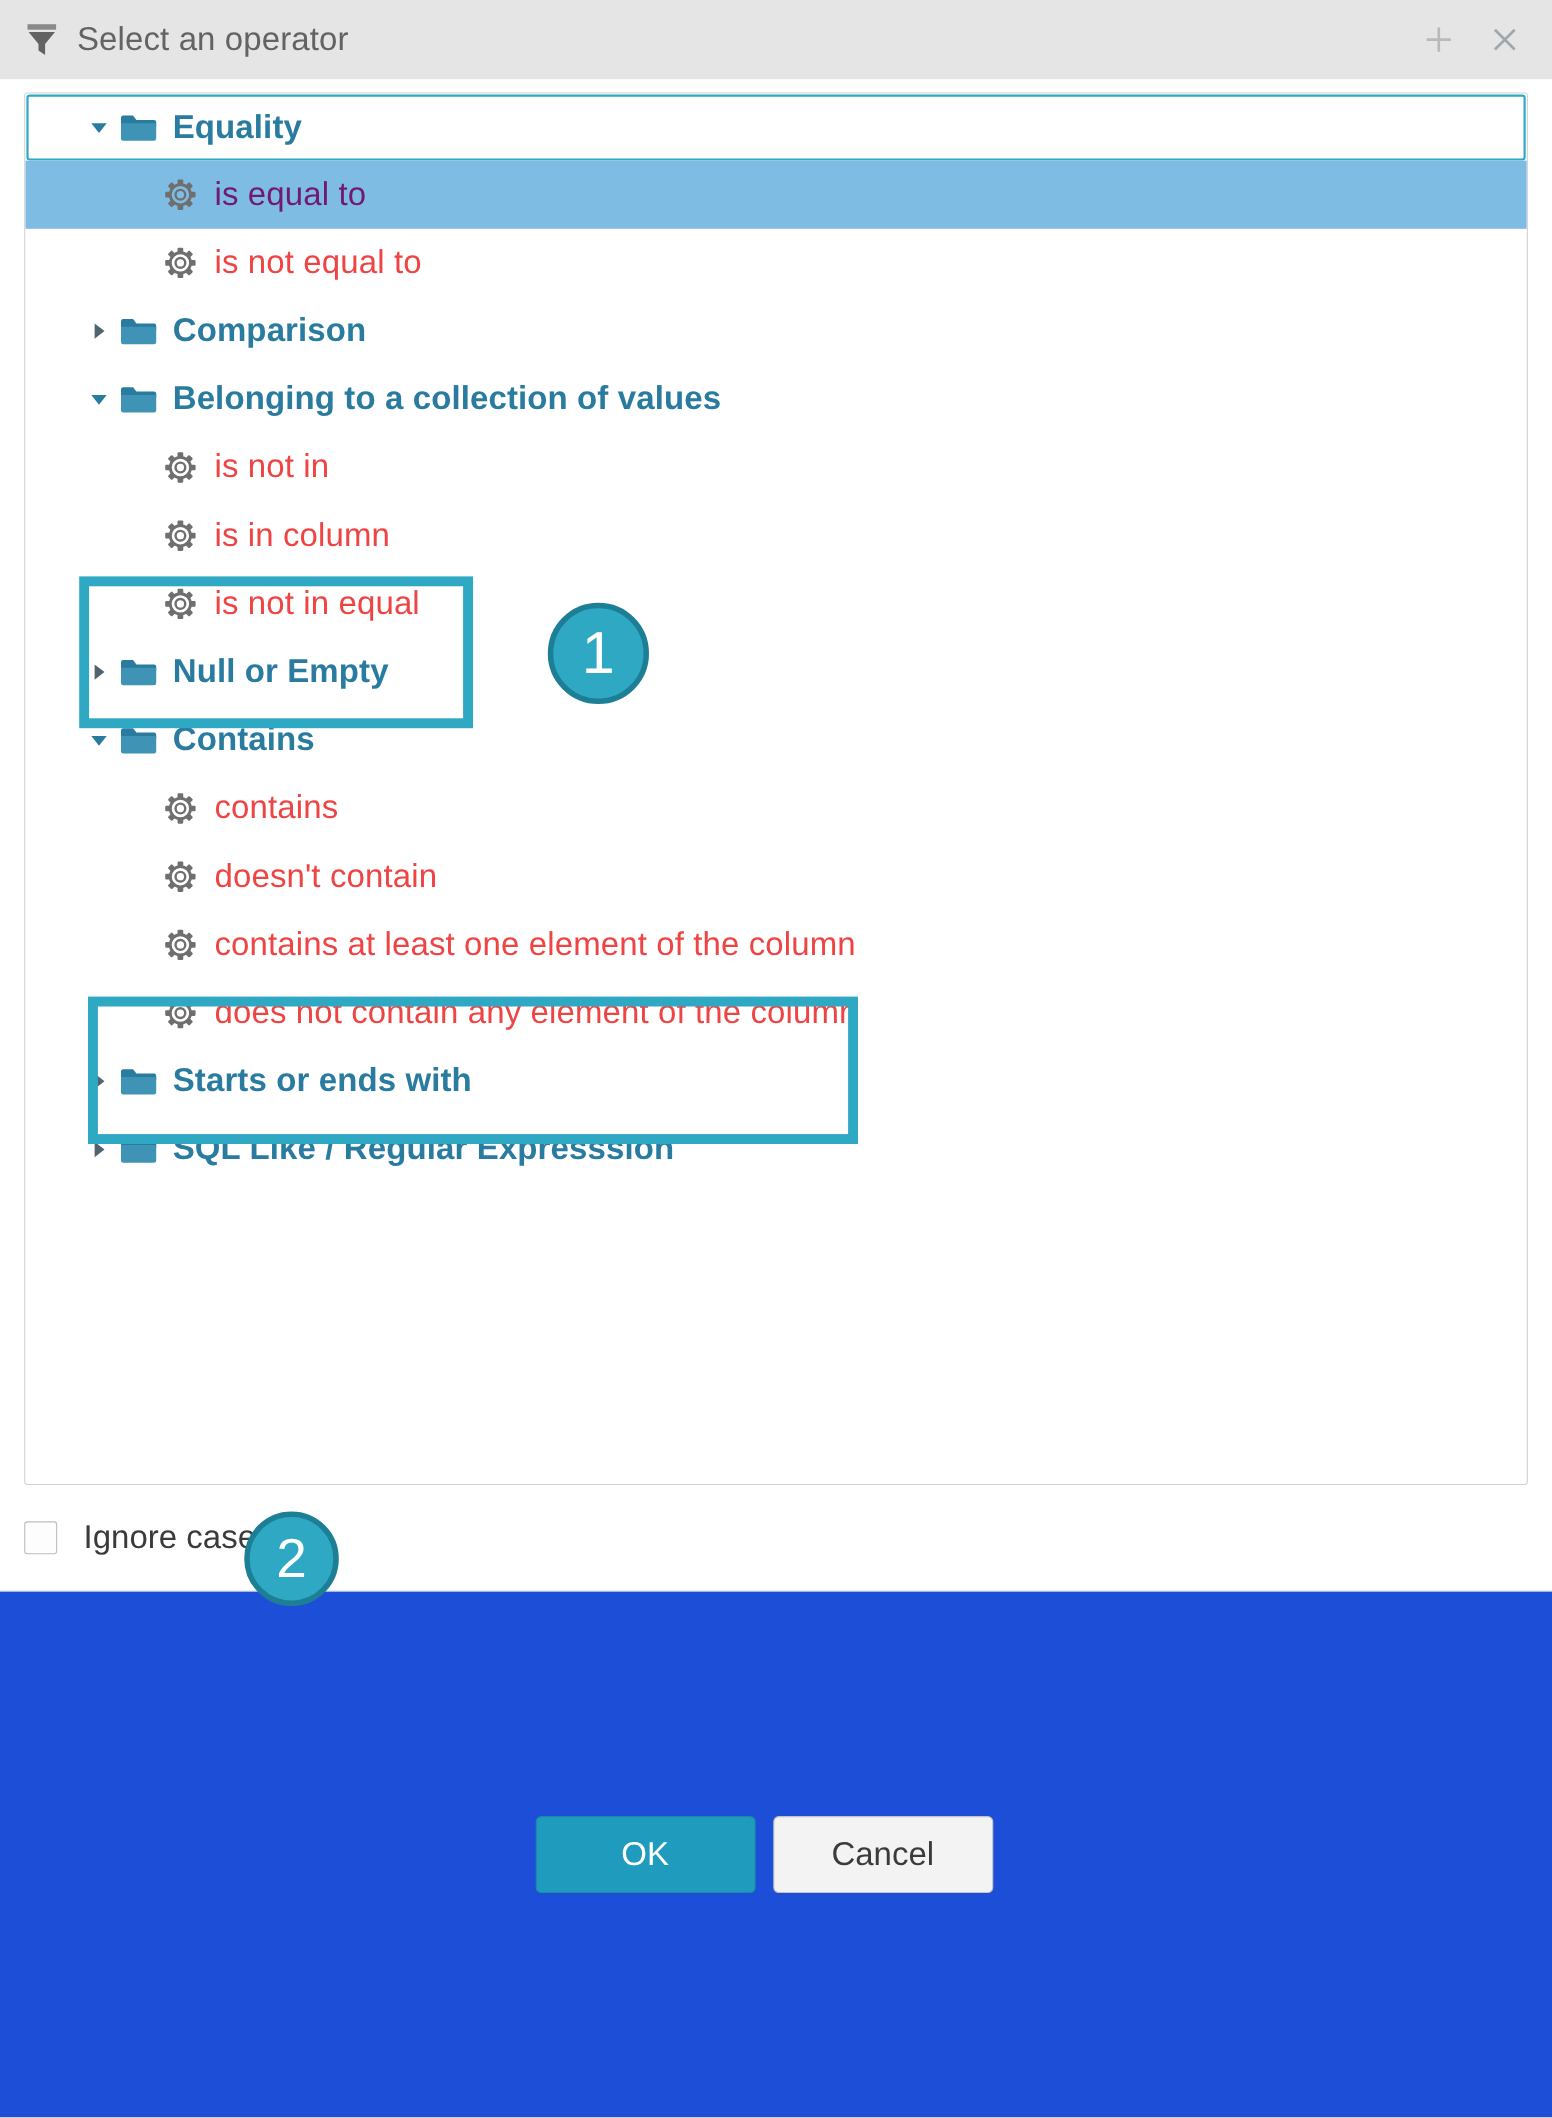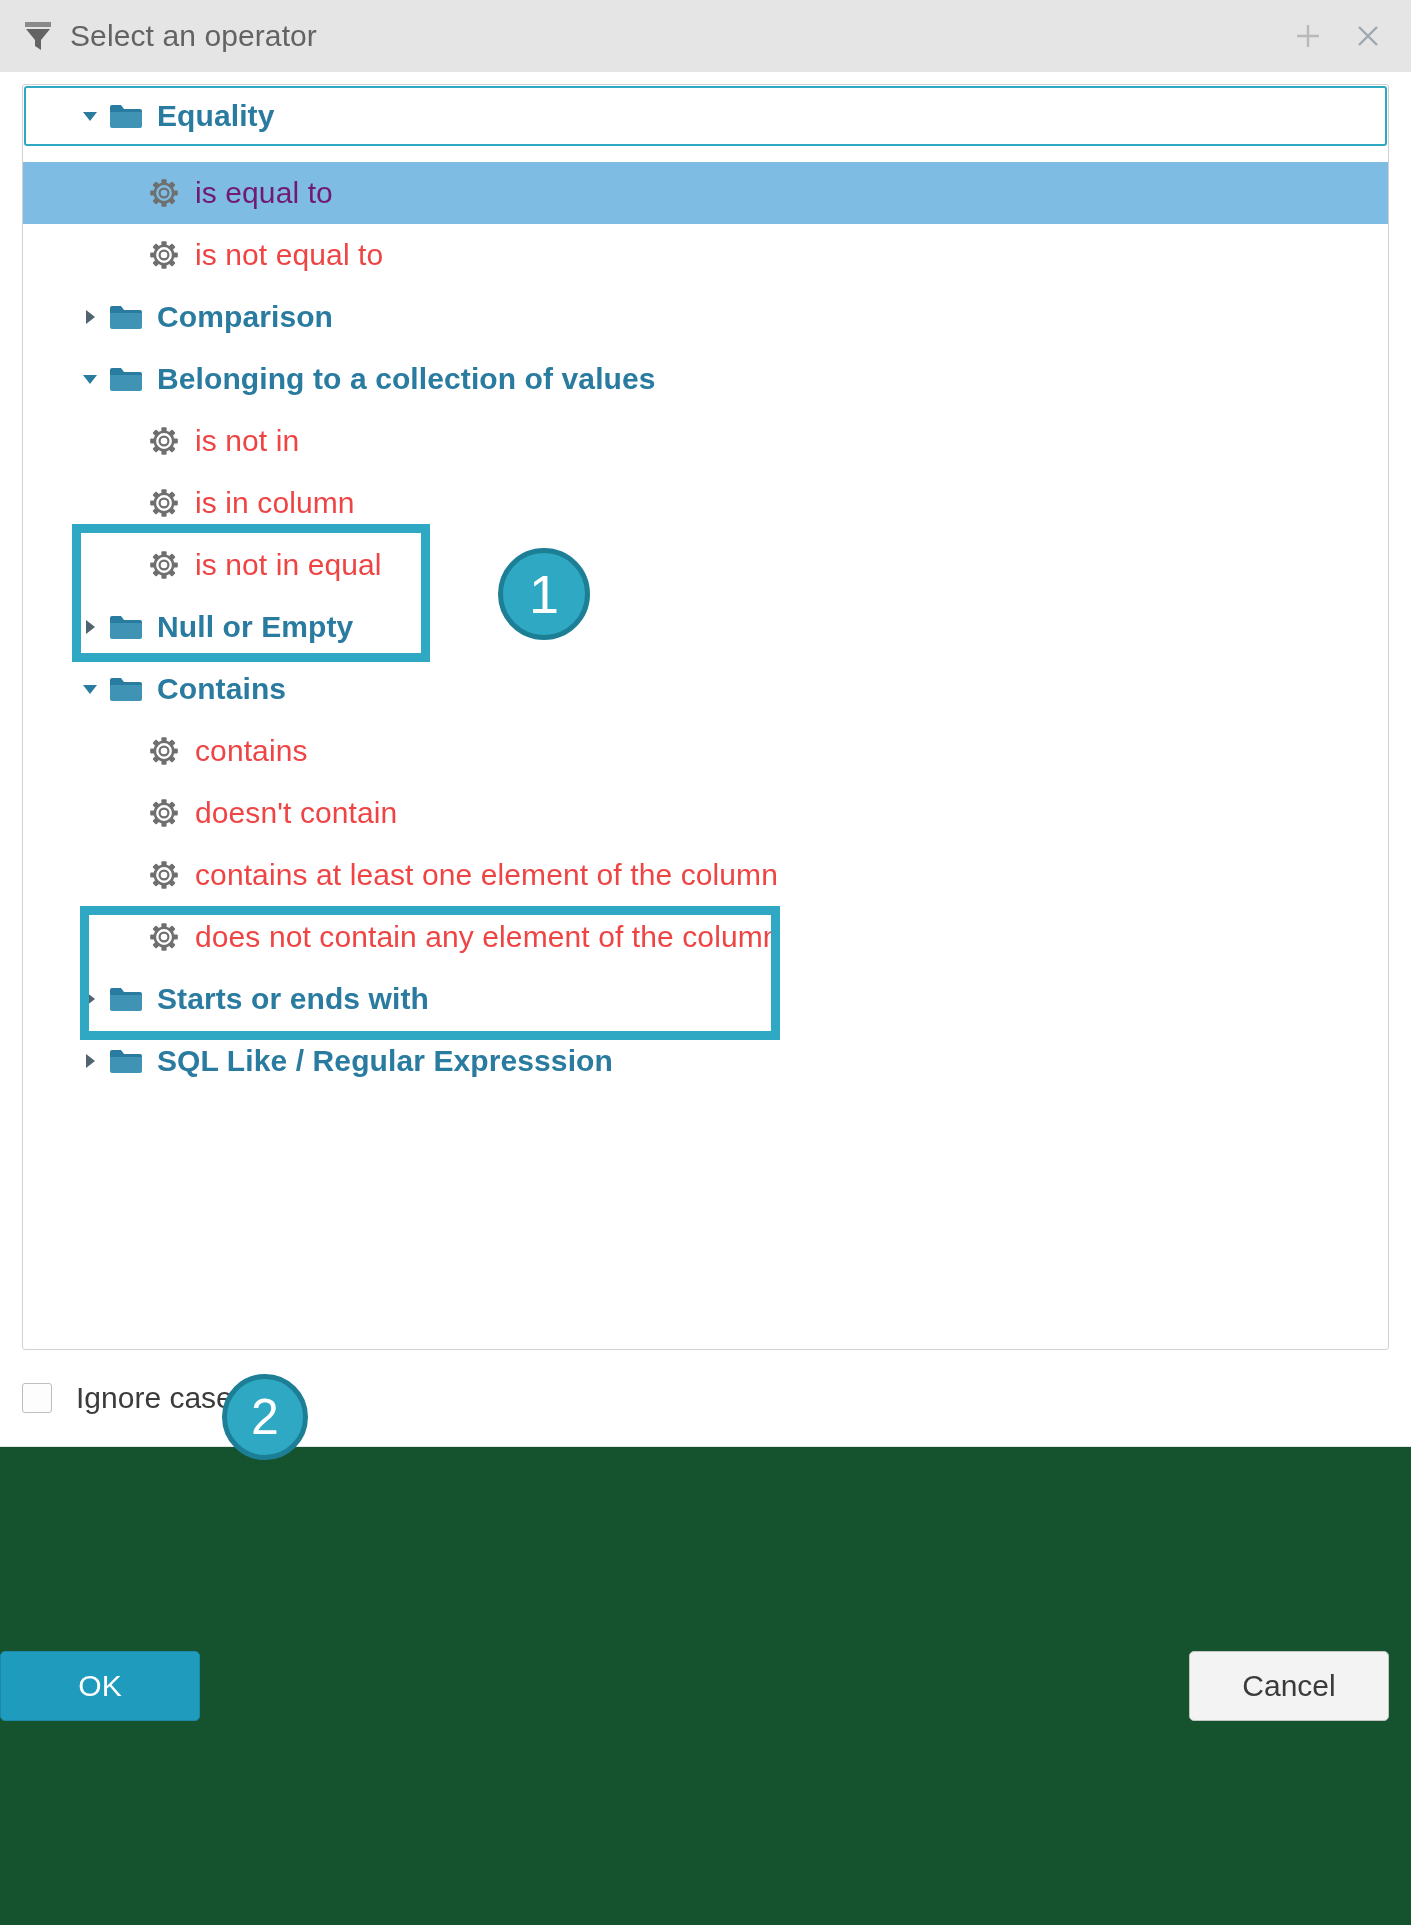--- a/index.html
+++ b/index.html
@@ -78,21 +78,21 @@
     height: 62px;
     padding-left: 18px;
     cursor: pointer;
     white-space: nowrap;
     position: relative;
   }
   .row.focused {
     border: 2px solid #2fa8c4;
     border-radius: 3px;
     height: 60px;
-    margin: 1px 1px 16px 1px;
+    margin: 1px 1px 0 1px;
     padding-left: 15px;
   }
   .row.selected {
     background: #7fbce3;
   }
 
   .twisty {
     width: 30px;
     flex: 0 0 30px;
     display: flex;
@@ -156,25 +156,25 @@
   }
   .chk-label {
     font-size: 30px;
     color: #3b3b3b;
     margin-left: 10px;
   }
 
   
   .footer {
     flex: 1 1 auto;
-    background: #14532d;
+    background: #1d4ed8;
     border-top: 1px solid #e3e3e3;
     display: flex;
     align-items: center;
-    justify-content: space-between;
+    justify-content: center;
     padding-right: 22px;
     gap: 16px;
   }
   .btn {
     height: 70px;
     min-width: 200px;
     border-radius: 5px;
     font-size: 30px;
     font-family: "Liberation Sans", sans-serif;
     cursor: pointer;

